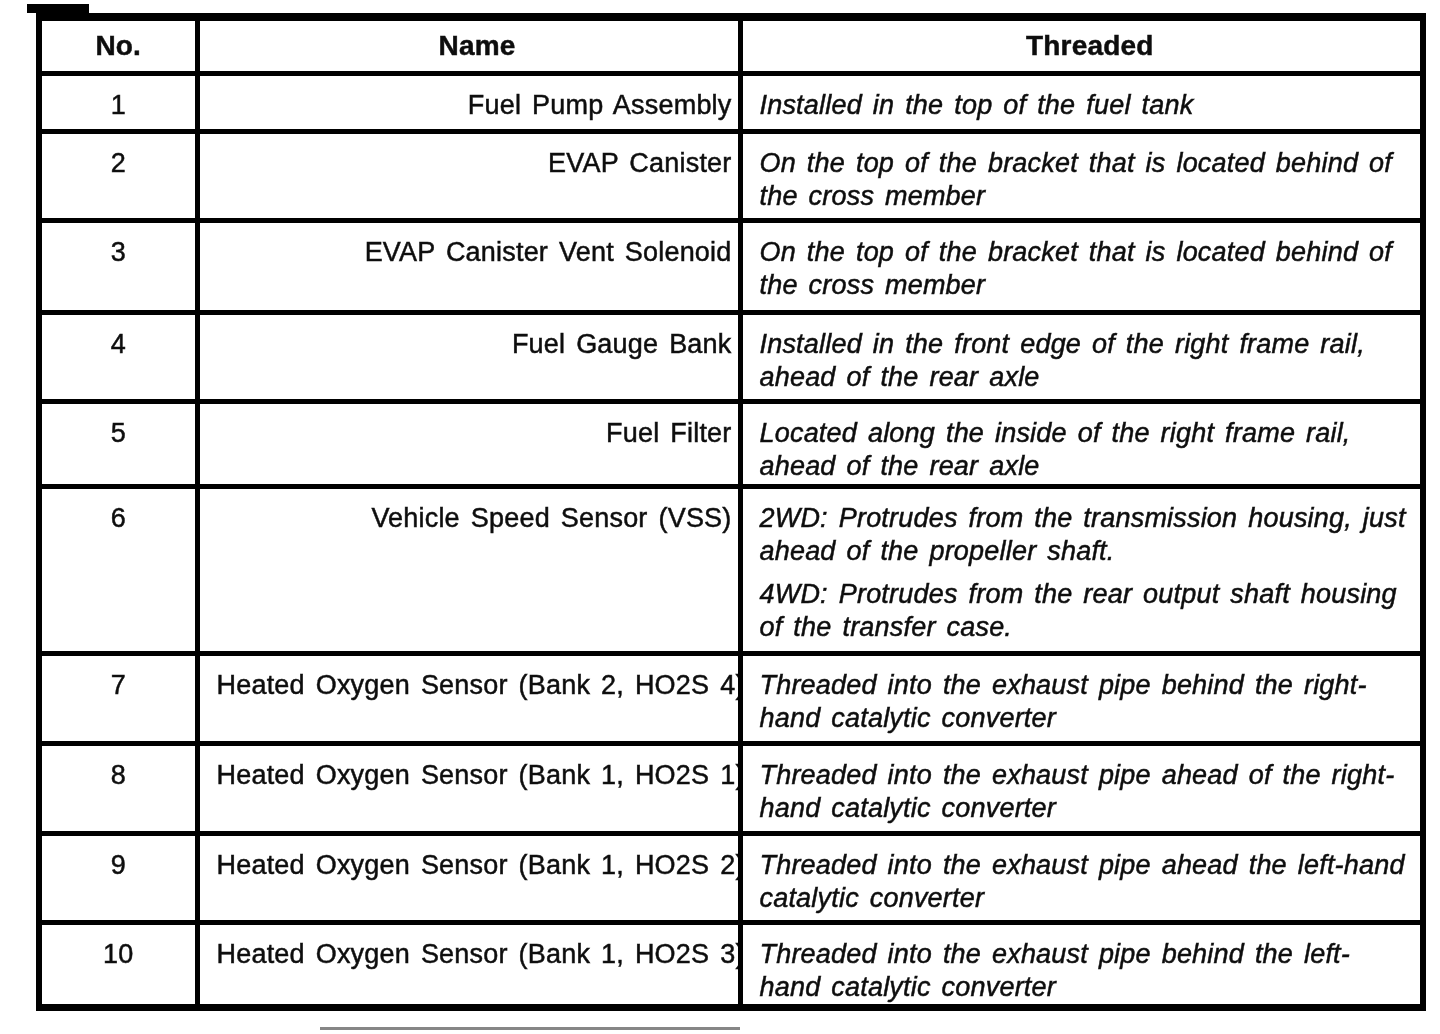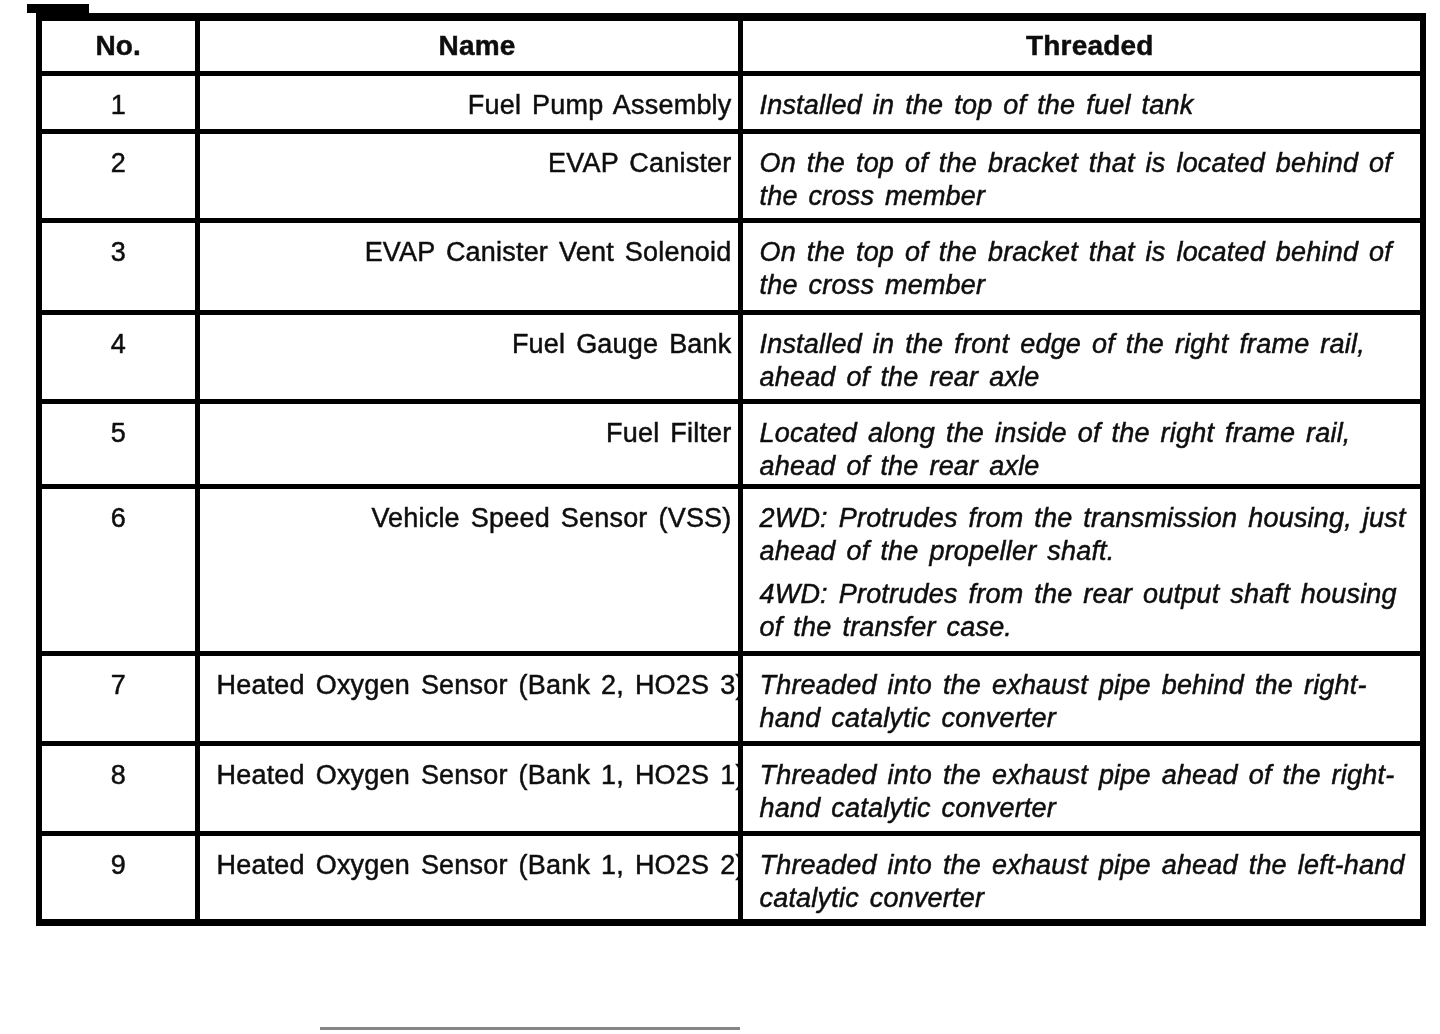--- a/index.html
+++ b/index.html
@@ -168,34 +168,41 @@
         <tr>
           <td class="c-no">6</td>
           <td class="c-name">Vehicle Speed Sensor (VSS)</td>
           <td class="c-loc">
             <p>2WD: Protrudes from the transmission housing, just ahead of the propeller shaft.</p>
             <p>4WD: Protrudes from the rear output shaft housing of the transfer case.</p>
           </td>
         </tr>
         <tr>
           <td class="c-no">7</td>
-          <td class="c-name">Heated Oxygen Sensor (Bank 2, HO2S 3)</td>
+          <td class="c-name">Heated Oxygen Sensor (Bank 2, HO2S 4)</td>
           <td class="c-loc">
             <p>Threaded into the exhaust pipe behind the right-hand catalytic converter</p>
           </td>
         </tr>
         <tr>
           <td class="c-no">8</td>
           <td class="c-name">Heated Oxygen Sensor (Bank 1, HO2S 1)</td>
           <td class="c-loc">
             <p>Threaded into the exhaust pipe ahead of the right-hand catalytic converter</p>
           </td>
         </tr>
         <tr>
           <td class="c-no">9</td>
           <td class="c-name">Heated Oxygen Sensor (Bank 1, HO2S 2)</td>
           <td class="c-loc">
             <p>Threaded into the exhaust pipe ahead the left-hand catalytic converter</p>
+          </td>
+        </tr>
+        <tr>
+          <td class="c-no">10</td>
+          <td class="c-name">Heated Oxygen Sensor (Bank 1, HO2S 3)</td>
+          <td class="c-loc">
+            <p>Threaded into the exhaust pipe behind the left-hand catalytic converter</p>
           </td>
         </tr>
       </tbody>
   </table>
 </div>
 
 </body></html>

